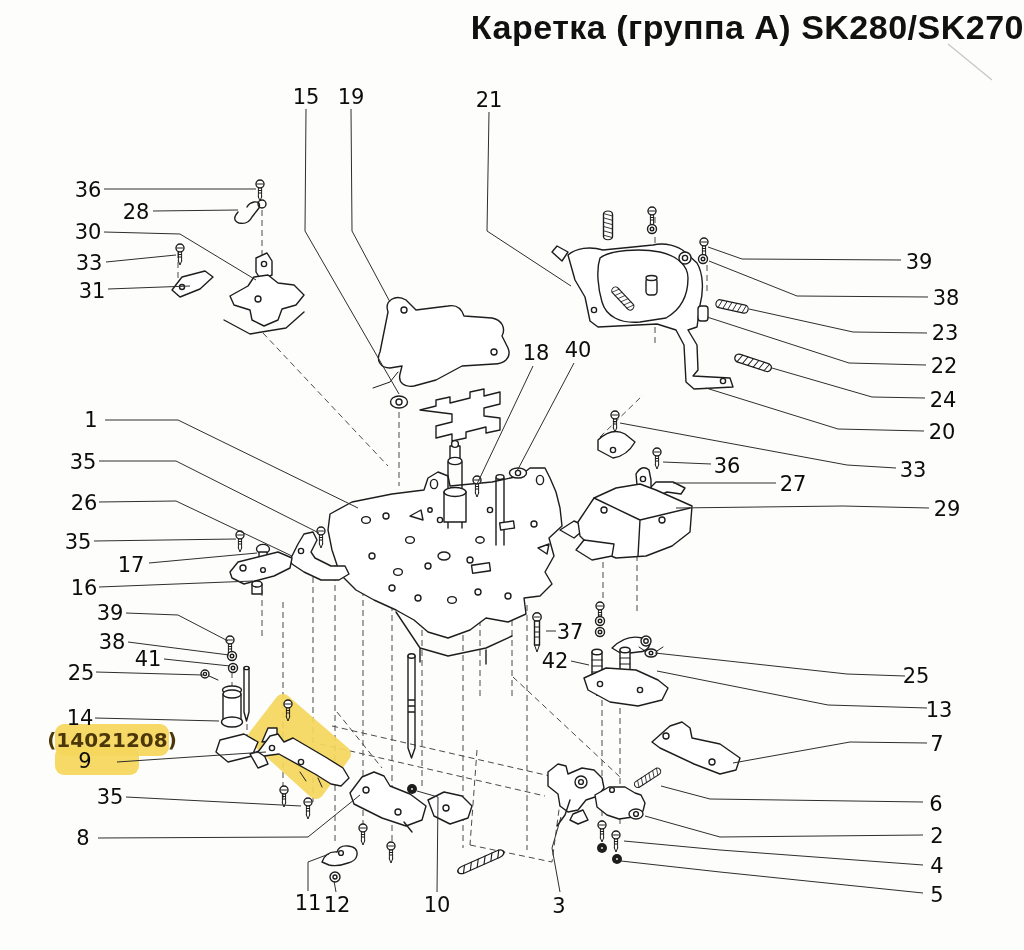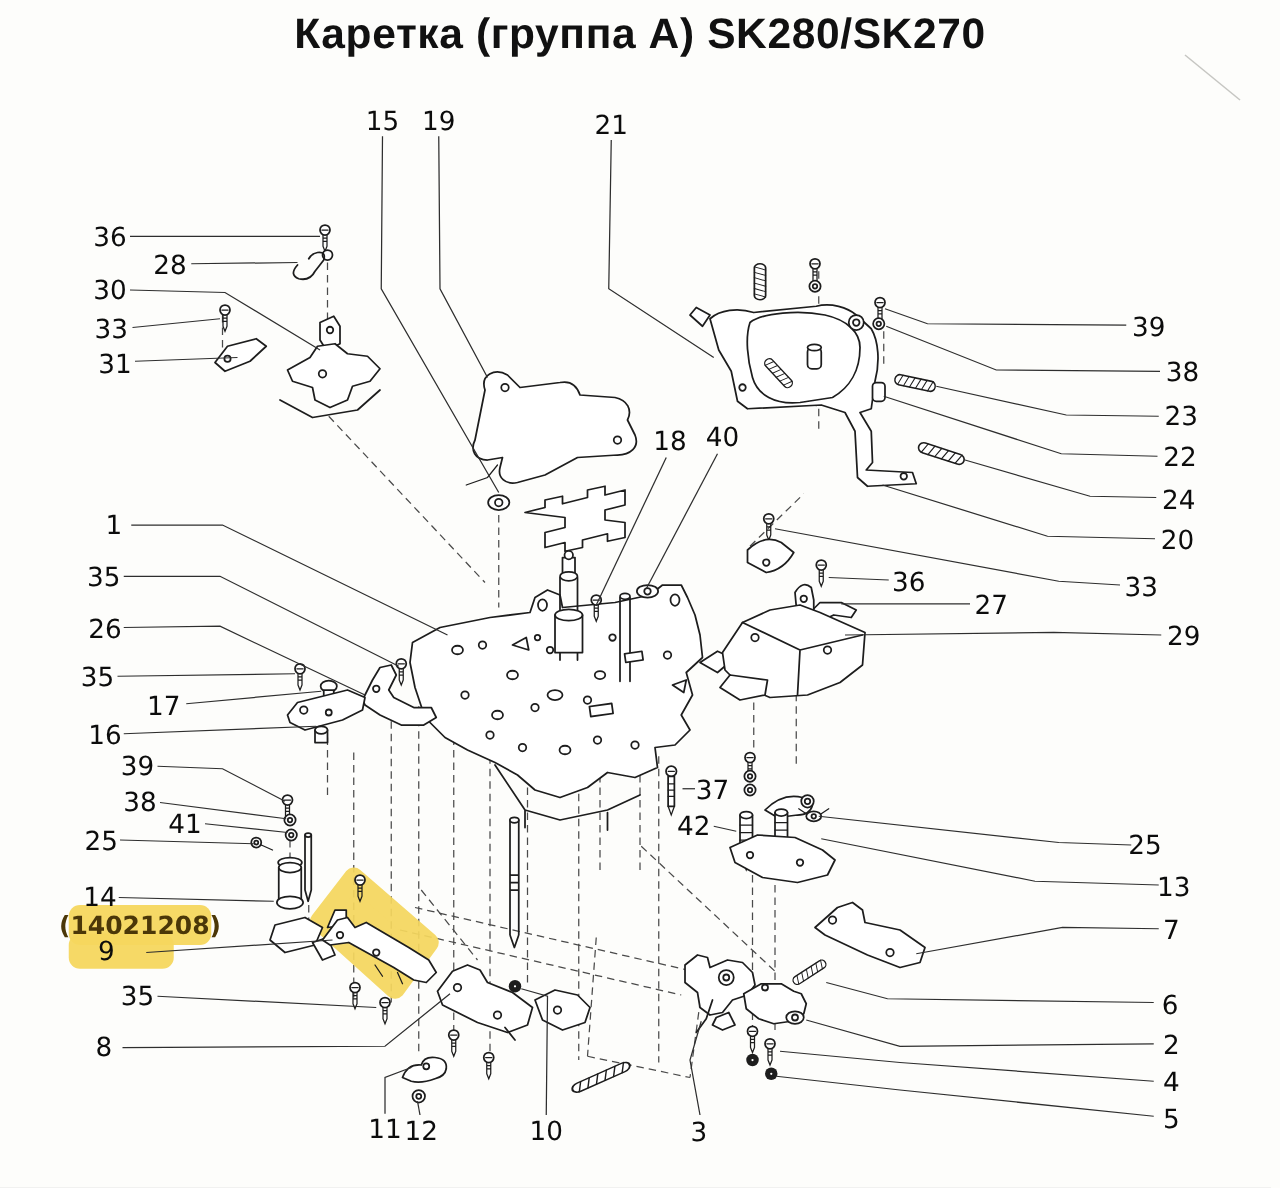--- a/index.html
+++ b/index.html
@@ -1,18 +1,18 @@
 <!DOCTYPE html>
 <html style="--hl: #f5d75e; --hltext: #4b3708;"><head>
 <meta charset="utf-8">
 <style>
   html,body{margin:0;padding:0;background:#e8e8e8;}
   .stage{position:relative;width:1024px;height:950px;margin:0 auto;background:#fdfdfb;overflow:hidden;
          font-family:"DejaVu Sans",sans-serif;}
-  .title{position:absolute;top:8px;left:0;width:100%;margin:0;text-align:center;
+  .title{position:absolute;top:8px;left:0;width:100%;margin:0;text-align:right;
          font-family:"Liberation Sans","DejaVu Sans",sans-serif;font-weight:bold;font-size:34px;
          color:#111;letter-spacing:.5px;}
   svg{position:absolute;left:0;top:0;}
   .part{fill:#ffffff;stroke:#1d1d1d;stroke-width:1.4;stroke-linejoin:round;}
   .pline{fill:none;stroke:#1d1d1d;stroke-width:1.4;stroke-linecap:round;stroke-linejoin:round;}
   .pthin{fill:none;stroke:#1d1d1d;stroke-width:1;stroke-linecap:round;}
   .pfill{fill:#1d1d1d;stroke:none;}
   .dash{fill:none;stroke:#4a4a4a;stroke-width:1;stroke-dasharray:6 4;}
   .leader{fill:none;stroke:#2e2e2e;stroke-width:1;}
   .callout{font-family:"DejaVu Sans",sans-serif;font-size:21px;fill:#0c0c0c;text-anchor:middle;}

